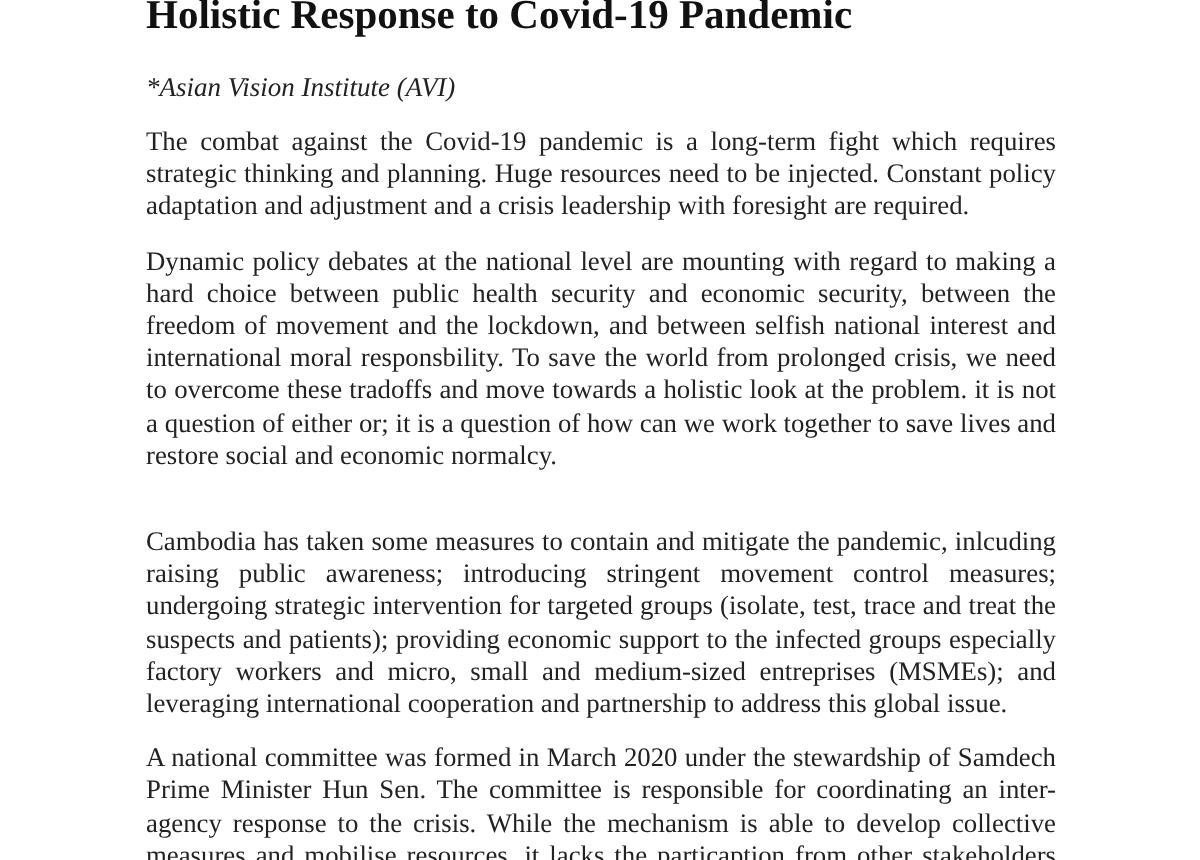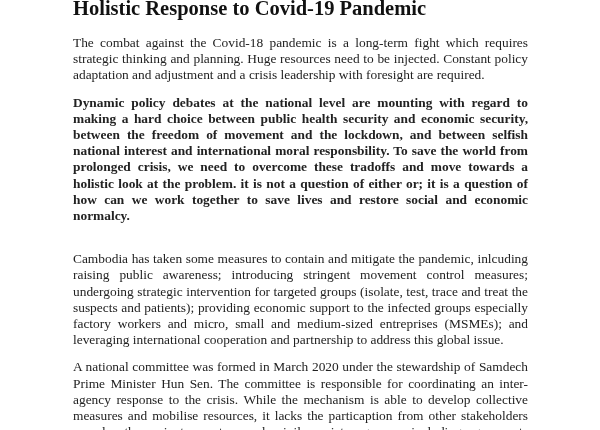--- a/index.html
+++ b/index.html
@@ -15,26 +15,27 @@
   }
   .author {
     font-style: italic; font-size: 13.5px; line-height: 16px;
     margin: 12px 0 0 0; color: #222;
   }
   .para {
     font-size: 13.4px; line-height: 16.2px; margin: 0;
     text-align: justify; color: #222;
   }
   .p1 { margin-top: 11px; }
-  .p2 { margin-top: 11px; font-weight: bold; }
+  .p2 { margin-top: 11px; }
   .p3 { margin-top: 27px; }
   .p4 { margin-top: 11px; }
 </style>
 </head>
 <body>
 
 <div class="page">
   <h1 class="title">Holistic Response to Covid-19 Pandemic</h1>
-  <p class="para p1">The combat against the Covid-18 pandemic is a long-term fight which requires strategic thinking and planning. Huge resources need to be injected. Constant policy adaptation and adjustment and a crisis leadership with foresight are required.</p>
+  <p class="author">*Asian Vision Institute (AVI)</p>
+  <p class="para p1">The combat against the Covid-19 pandemic is a long-term fight which requires strategic thinking and planning. Huge resources need to be injected. Constant policy adaptation and adjustment and a crisis leadership with foresight are required.</p>
   <p class="para p2">Dynamic policy debates at the national level are mounting with regard to making a hard choice between public health security and economic security, between the freedom of movement and the lockdown, and between selfish national interest and international moral responsbility. To save the world from prolonged crisis, we need to overcome these tradoffs and move towards a holistic look at the problem. it is not a question of either or; it is a question of how can we work together to save lives and restore social and economic normalcy.</p>
   <p class="para p3">Cambodia has taken some measures to contain and mitigate the pandemic, inlcuding raising public awareness; introducing stringent movement control measures; undergoing strategic intervention for targeted groups (isolate, test, trace and treat the suspects and patients); providing economic support to the infected groups especially factory workers and micro, small and medium-sized entreprises (MSMEs); and leveraging international cooperation and partnership to address this global issue.</p>
   <p class="para p4">A national committee was formed in March 2020 under the stewardship of Samdech Prime Minister Hun Sen. The committee is responsible for coordinating an inter-agency response to the crisis. While the mechanism is able to develop collective measures and mobilise resources, it lacks the particaption from other stakeholders namely the private sector and civil society groups including grassroots organisations. Hence the government should innovate the existing mechanisms, particularly the Government-Private Sector forum and the Government-NGOs</p>
 </div>
 
 </body></html>

